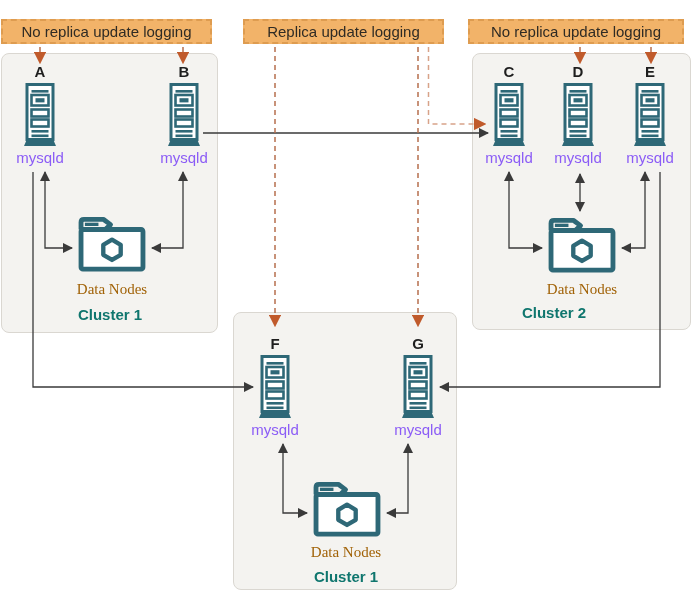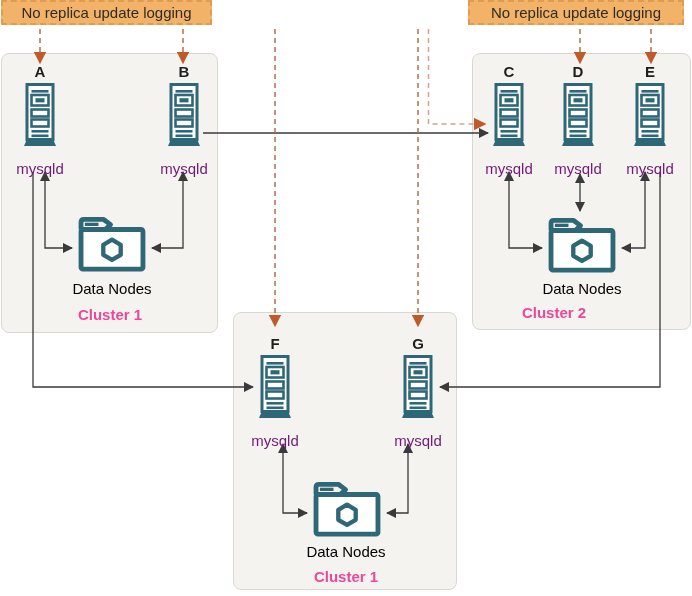--- a/index.html
+++ b/index.html
@@ -2,47 +2,47 @@
 <html style="--annotation_fill: #F2B369; --annotation_border: #DE9C50; --cluster_fill: #F4F3F0; --cluster_border: #DAD7D1; --icon_teal: #2E6877; --solid_line: #3A3A3A; --dashed_line: #B66F4D; --dashed_line_light: #D8A289; --arrow_orange: #C05A2B;"><head>
 <meta charset="utf-8">
 <style>
   html,body{margin:0;padding:0;background:#ffffff;}
   .canvas{
     position:relative;width:692px;height:596px;background:#ffffff;
     font-family:"Liberation Sans","DejaVu Sans",sans-serif;overflow:hidden;
   }
   
   .annotation{
-    position:absolute;top:0;height:25px;box-sizing:border-box;
+    position:absolute;top:19px;height:25px;box-sizing:border-box;
     background:var(--annotation_fill,#F2B369);
     border:2px dashed var(--annotation_border,#DE9C50);
     color:#2F2B24;font-size:15px;line-height:21px;text-align:center;
     white-space:nowrap;
   }
   
   .cluster{
     position:absolute;box-sizing:border-box;border-radius:8px;
     background:var(--cluster_fill,#F4F3F0);
     border:1px solid var(--cluster_border,#DAD7D1);
   }
   .cluster-name{
     position:absolute;width:150px;text-align:center;font-size:15px;
-    font-weight:700;color:#ec4899;line-height:20px;
+    font-weight:700;color:#0f766e;line-height:20px;
   }
   
   .server{
     position:absolute;width:64px;display:flex;flex-direction:column;align-items:center;
   }
   .server .letter{font-size:15px;font-weight:700;color:#1E1E1E;line-height:20px;height:20px;}
-  .server .daemon{font-size:15px;color:#701a75;line-height:20px;margin-top:12px;}
+  .server .daemon{font-size:15px;color:#8b5cf6;line-height:20px;margin-top:1px;}
   .server svg{margin-top:1px;}
   
   .folder{position:absolute;}
   .dn-caption{
-    position:absolute;width:140px;text-align:center;font-size:15px;color:#000000;line-height:20px;
+    position:absolute;width:140px;text-align:center;font-size:15px;color:#a16207;line-height:20px;font-family:Liberation Serif, serif;
   }
   
   .wires{position:absolute;left:0;top:0;z-index:2;pointer-events:none;}
   .z3{z-index:3;} .z1{z-index:1;}
   .wire-solid{stroke:var(--solid_line,#3A3A3A);stroke-width:1.3;fill:none;}
   .wire-dash{stroke:var(--dashed_line,#B66F4D);stroke-width:1.5;stroke-dasharray:5 4;fill:none;}
   .wire-dash-light{stroke:var(--dashed_line_light,#D8A289);stroke-width:1.5;stroke-dasharray:5 4;fill:none;}
   .mkB{fill:var(--solid_line,#3A3A3A);}
   .mkO{fill:var(--arrow_orange,#C05A2B);}
   
@@ -84,20 +84,21 @@
     <path class="wire-dash" d="M40,29 V63" marker-end="url(#mO)"></path>
     <path class="wire-dash" d="M183,29 V63" marker-end="url(#mO)"></path>
     <path class="wire-dash" d="M580,29 V63" marker-end="url(#mO)"></path>
     <path class="wire-dash" d="M651,29 V63" marker-end="url(#mO)"></path>
     <path class="wire-dash" d="M275,29 V326" marker-end="url(#mO)"></path>
     <path class="wire-dash" d="M418,29 V326" marker-end="url(#mO)"></path>
     <path class="wire-dash-light" d="M428.5,29 V124 H485" marker-end="url(#mO)"></path>
   </svg>
 
   <div class="annotation z3" style="left:1px;width:211px;">No replica update logging</div>
+  <div class="annotation z3" style="left:243px;width:201px;">Replica update logging</div>
   <div class="annotation z3" style="left:468px;width:216px;">No replica update logging</div>
 
   <div class="server z3" style="left:8px;top:62px;">
     <div class="letter">A</div>
     <svg width="36" height="64" viewBox="0 0 36 64">
       <polygon class="tfill" points="2,63 34,63 31,56 5,56"></polygon>
       <rect class="tstroke" x="5" y="1.5" width="26" height="55" stroke-width="3"></rect>
       <rect class="tfill" x="9.5" y="7" width="17" height="2.6"></rect>
       <rect class="tstroke" x="9.5" y="12" width="17" height="10.5" stroke-width="2.6"></rect>
       <rect class="tfill" x="13.5" y="15.2" width="9" height="4.2"></rect>

